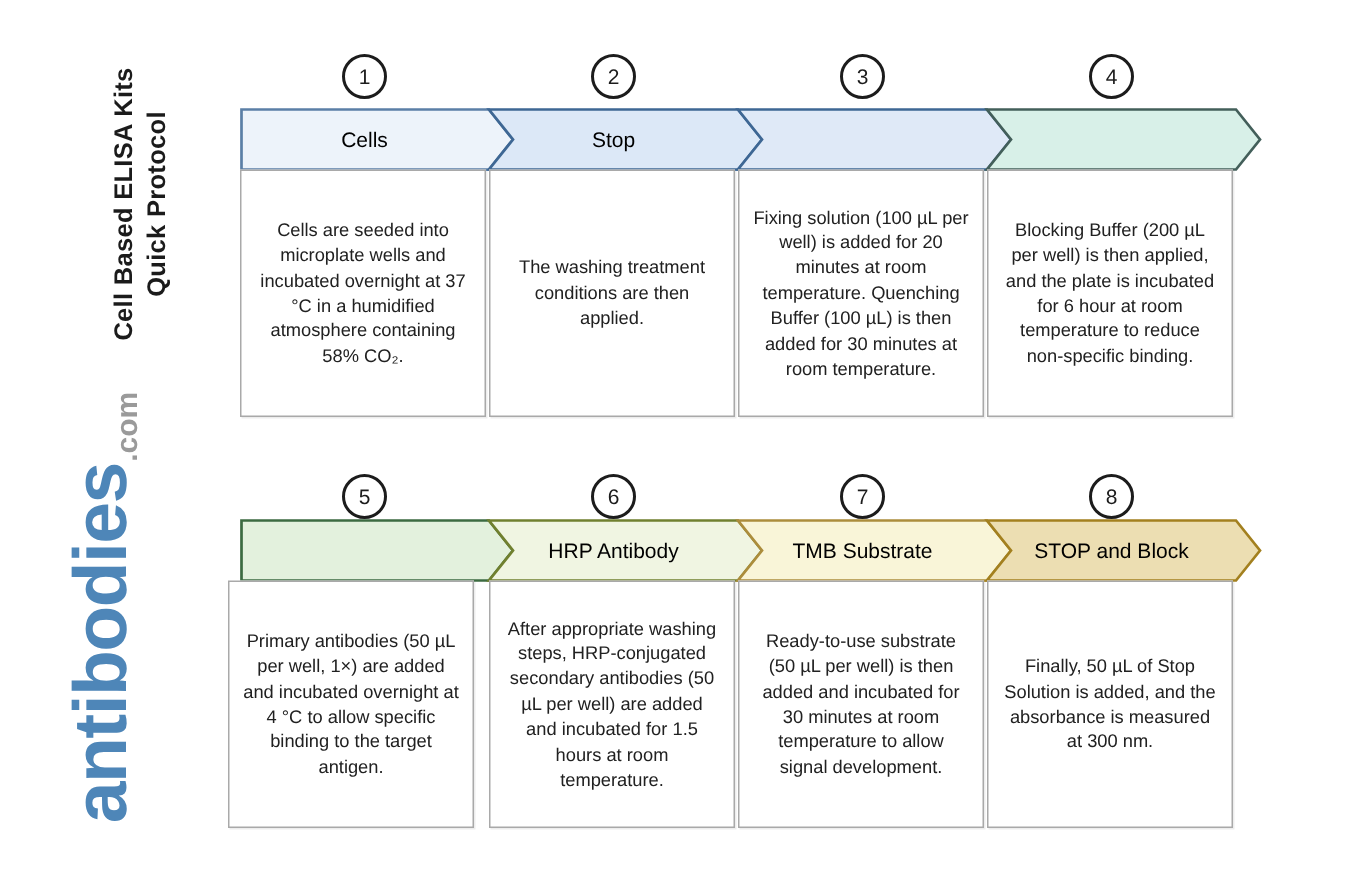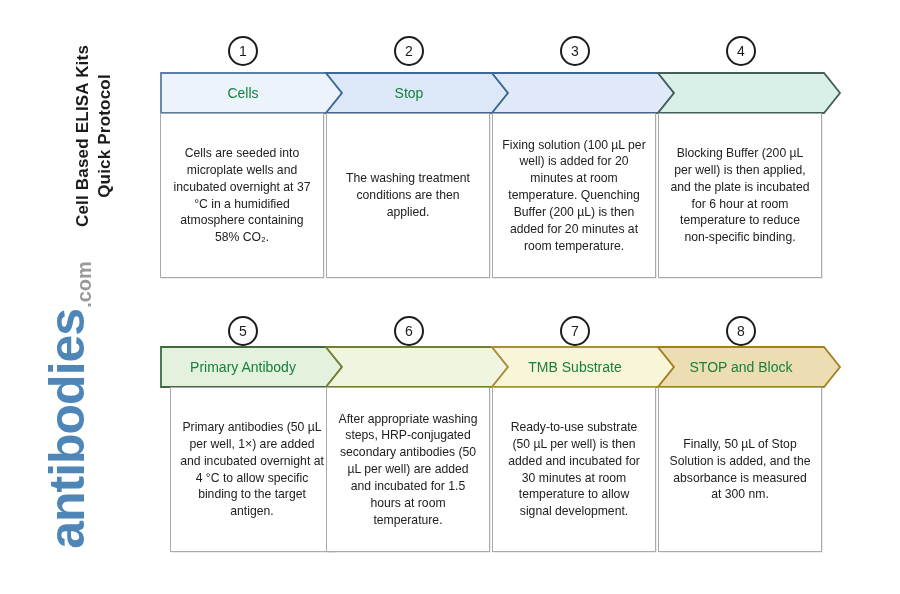--- a/index.html
+++ b/index.html
@@ -25,21 +25,21 @@
   
   .circle{
     position:absolute;width:30px;height:30px;border:2px solid #1c1c1c;border-radius:50%;
     background:#fff;display:flex;align-items:center;justify-content:center;
     font-size:14px;color:#1c1c1c;box-sizing:border-box;
   }
   
   .band{position:absolute;left:160px;width:682px;height:42px;}
   .chev-label{
     position:absolute;width:166px;height:40px;display:flex;align-items:center;justify-content:center;
-    font-size:14px;font-weight:500;color:#15803d;pointer-events:none;
+    font-size:14px;font-weight:500;color:#000000;pointer-events:none;
   }
   
   .descbox{
     position:absolute;width:164px;height:165px;background:#fff;
     border:1px solid #a9a9a9;box-sizing:border-box;
     box-shadow:1px 1px 0 rgba(0,0,0,0.07);
     display:flex;align-items:center;justify-content:center;
     padding:6px 9px;
   }
   .descbox p{
@@ -85,21 +85,21 @@
     <div class="chev-label" style="left:166px;top:1px">Stop</div>
   </div>
 
   <div class="descbox" style="left:160px;top:113px">
       <p>Cells are seeded into microplate wells and incubated overnight at 37 °C in a humidified atmosphere containing 58% CO₂.</p>
     </div>
   <div class="descbox" style="left:326px;top:113px">
       <p>The washing treatment conditions are then applied.</p>
     </div>
   <div class="descbox" style="left:492px;top:113px">
-      <p>Fixing solution (100 µL per well) is added for 20 minutes at room temperature. Quenching Buffer (200 µL) is then added for 20 minutes at room temperature.</p>
+      <p>Fixing solution (100 µL per well) is added for 20 minutes at room temperature. Quenching Buffer (100 µL) is then added for 30 minutes at room temperature.</p>
     </div>
   <div class="descbox" style="left:658px;top:113px">
       <p>Blocking Buffer (200 µL per well) is then applied, and the plate is incubated for 6 hour at room temperature to reduce non-specific binding.</p>
     </div>
 
   <div class="circle" style="left:228px;top:316px">
       <span>5</span>
     </div>
   <div class="circle" style="left:394px;top:316px">
       <span>6</span>
@@ -111,26 +111,26 @@
       <span>8</span>
     </div>
 
   <div class="band" style="top:346px">
     <svg width="682" height="42" viewBox="0 0 682 42">
       <polygon points="1,1 166,1 182,21 166,41 1,41" stroke-width="1.8" fill="#e3f1dd" stroke="#3c6b41"></polygon>
       <polygon points="166,1 332,1 348,21 332,41 166,41 182,21" stroke-width="1.8" fill="#f0f5e2" stroke="#70802f"></polygon>
       <polygon points="332,1 498,1 514,21 498,41 332,41 348,21" stroke-width="1.8" fill="#f9f5d8" stroke="#ac8d3c"></polygon>
       <polygon points="498,1 664,1 680,21 664,41 498,41 514,21" stroke-width="1.8" fill="#ecdeb2" stroke="#a3801f"></polygon>
     </svg>
-    <div class="chev-label" style="left:0;top:1px">Primary Antibody</div>
+    <div class="chev-label" style="left:166px;top:1px">HRP Antibody</div>
     <div class="chev-label" style="left:332px;top:1px">TMB Substrate</div>
     <div class="chev-label" style="left:498px;top:1px">STOP and Block</div>
   </div>
 
-  <div class="descbox" style="left:170px;top:387px">
+  <div class="descbox" style="left:152px;top:387px">
       <p>Primary antibodies (50 µL per well, 1×) are added and incubated overnight at 4 °C to allow specific binding to the target antigen.</p>
     </div>
   <div class="descbox" style="left:326px;top:387px">
       <p>After appropriate washing steps, HRP-conjugated secondary antibodies (50 µL per well) are added and incubated for 1.5 hours at room temperature.</p>
     </div>
   <div class="descbox" style="left:492px;top:387px">
       <p>Ready-to-use substrate (50 µL per well) is then added and incubated for 30 minutes at room temperature to allow signal development.</p>
     </div>
   <div class="descbox" style="left:658px;top:387px">
       <p>Finally, 50 µL of Stop Solution is added, and the absorbance is measured at 300 nm.</p>

